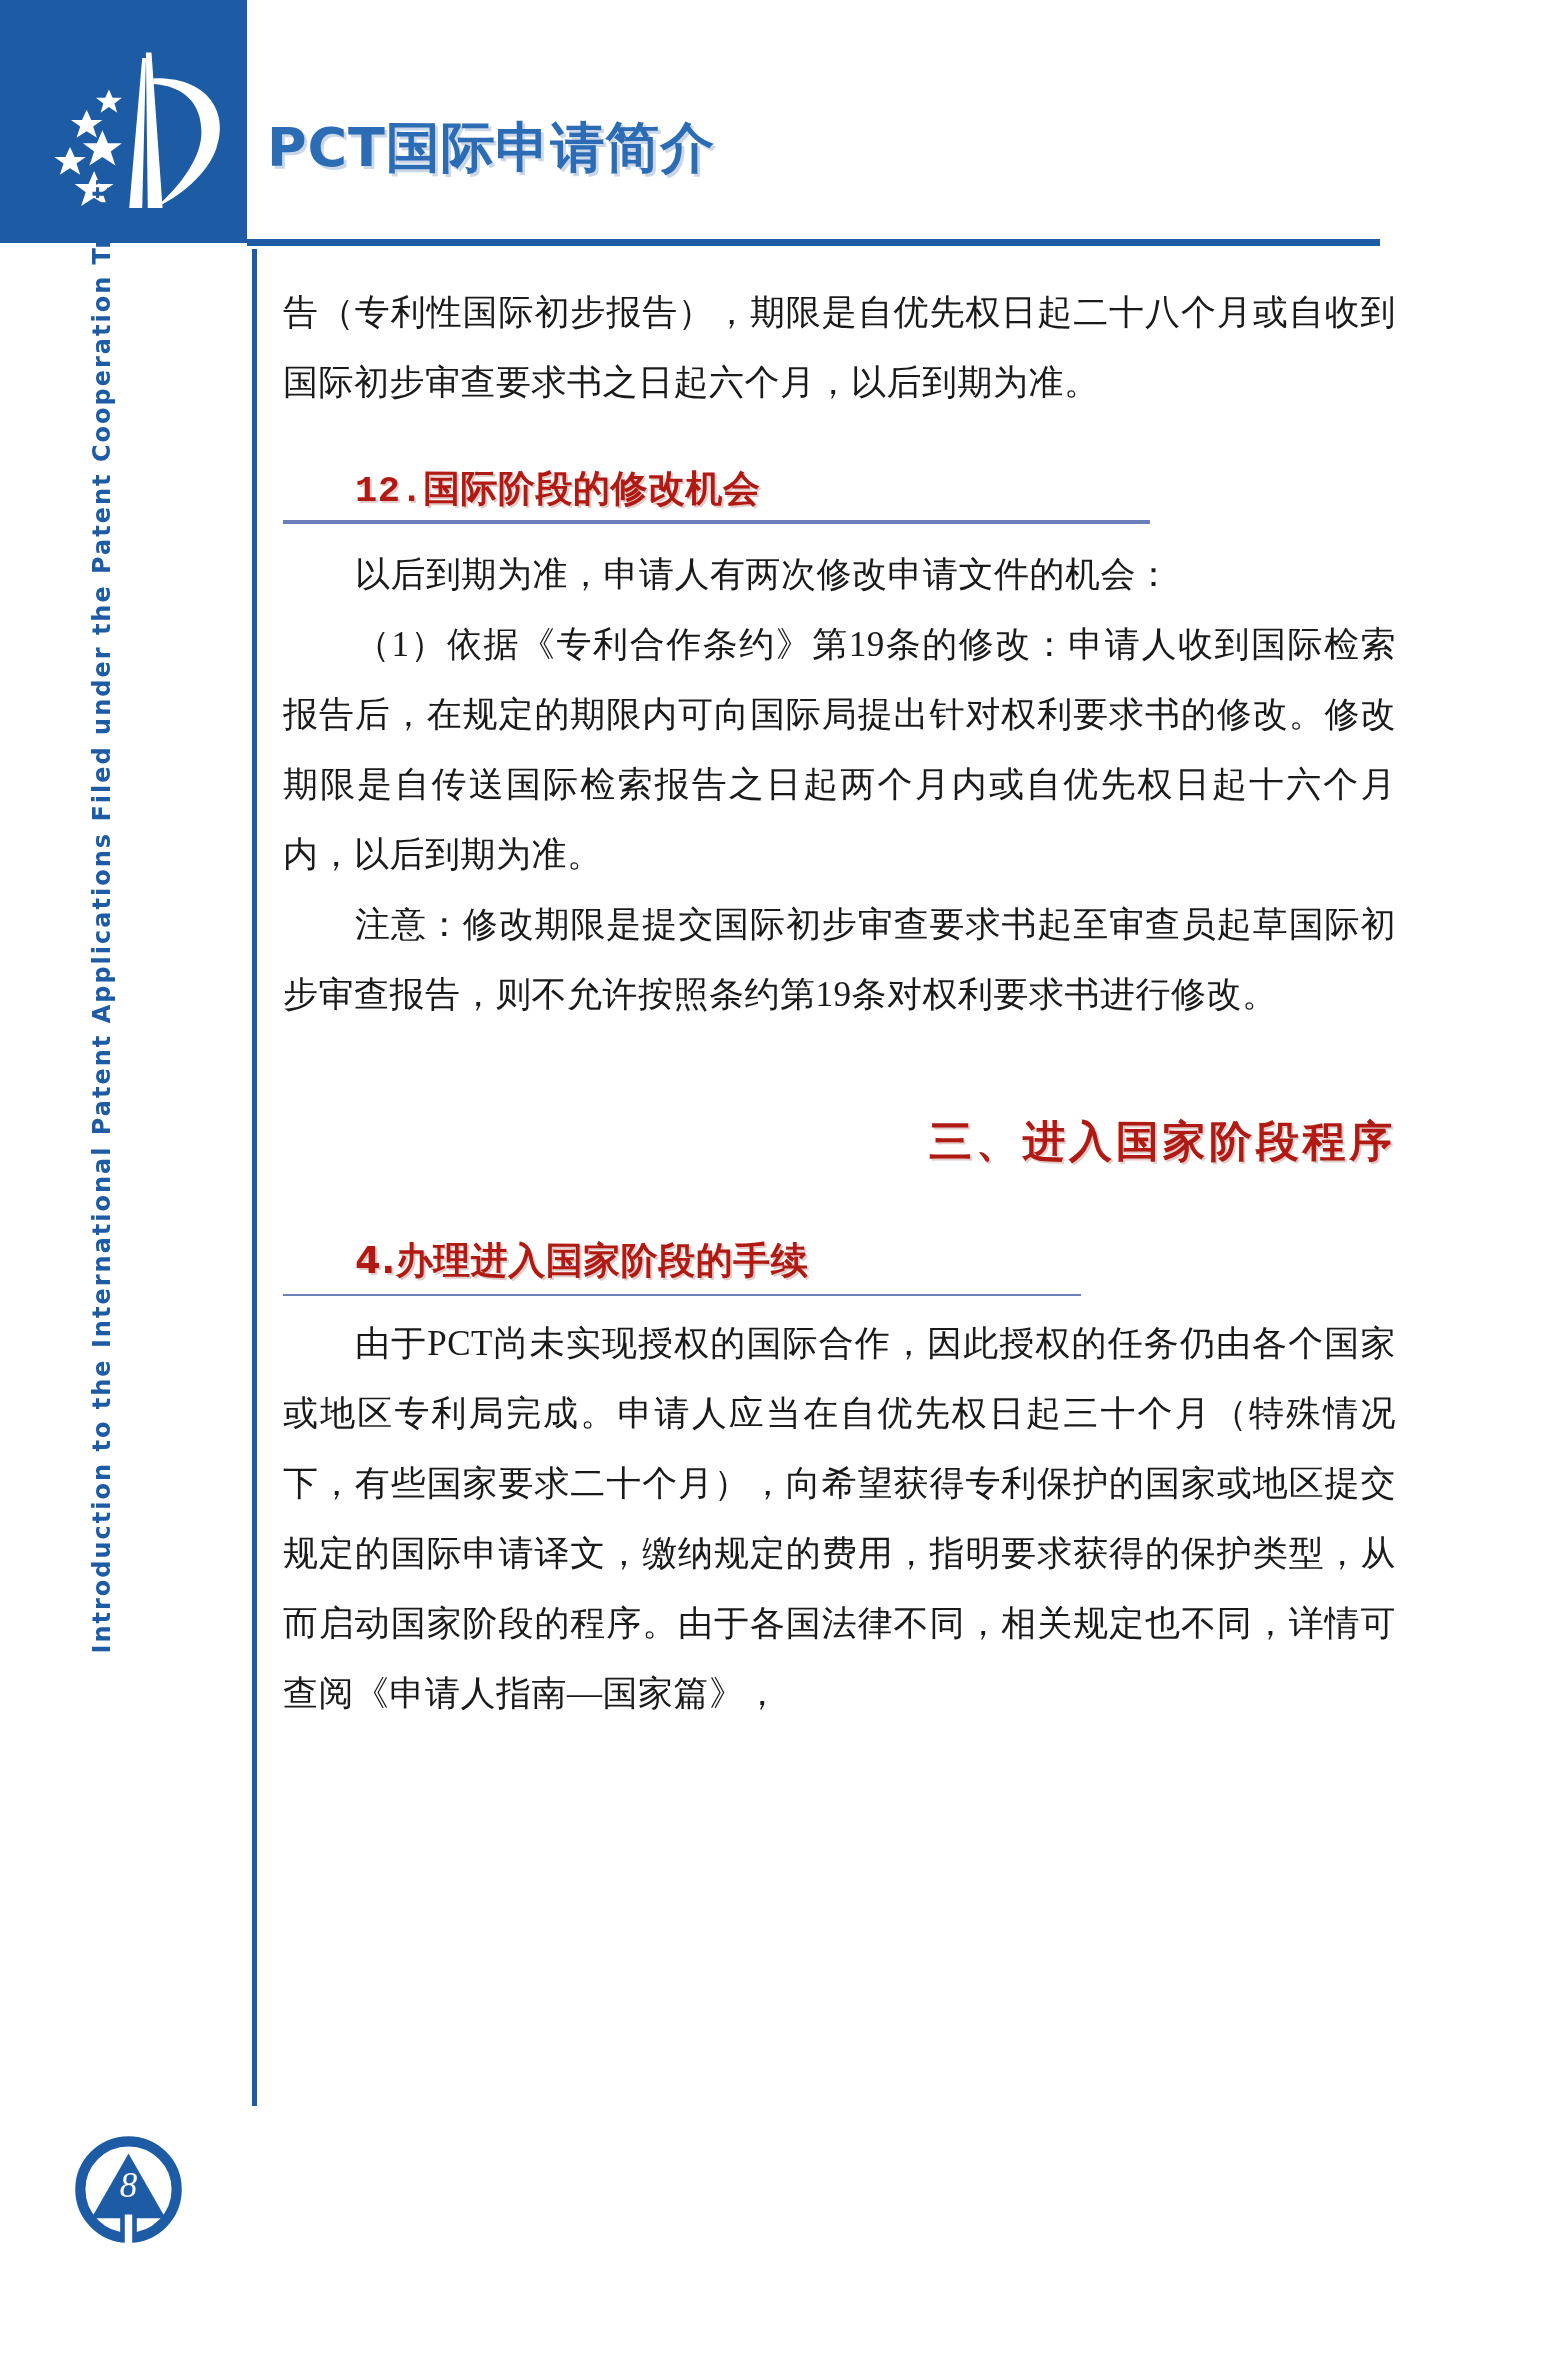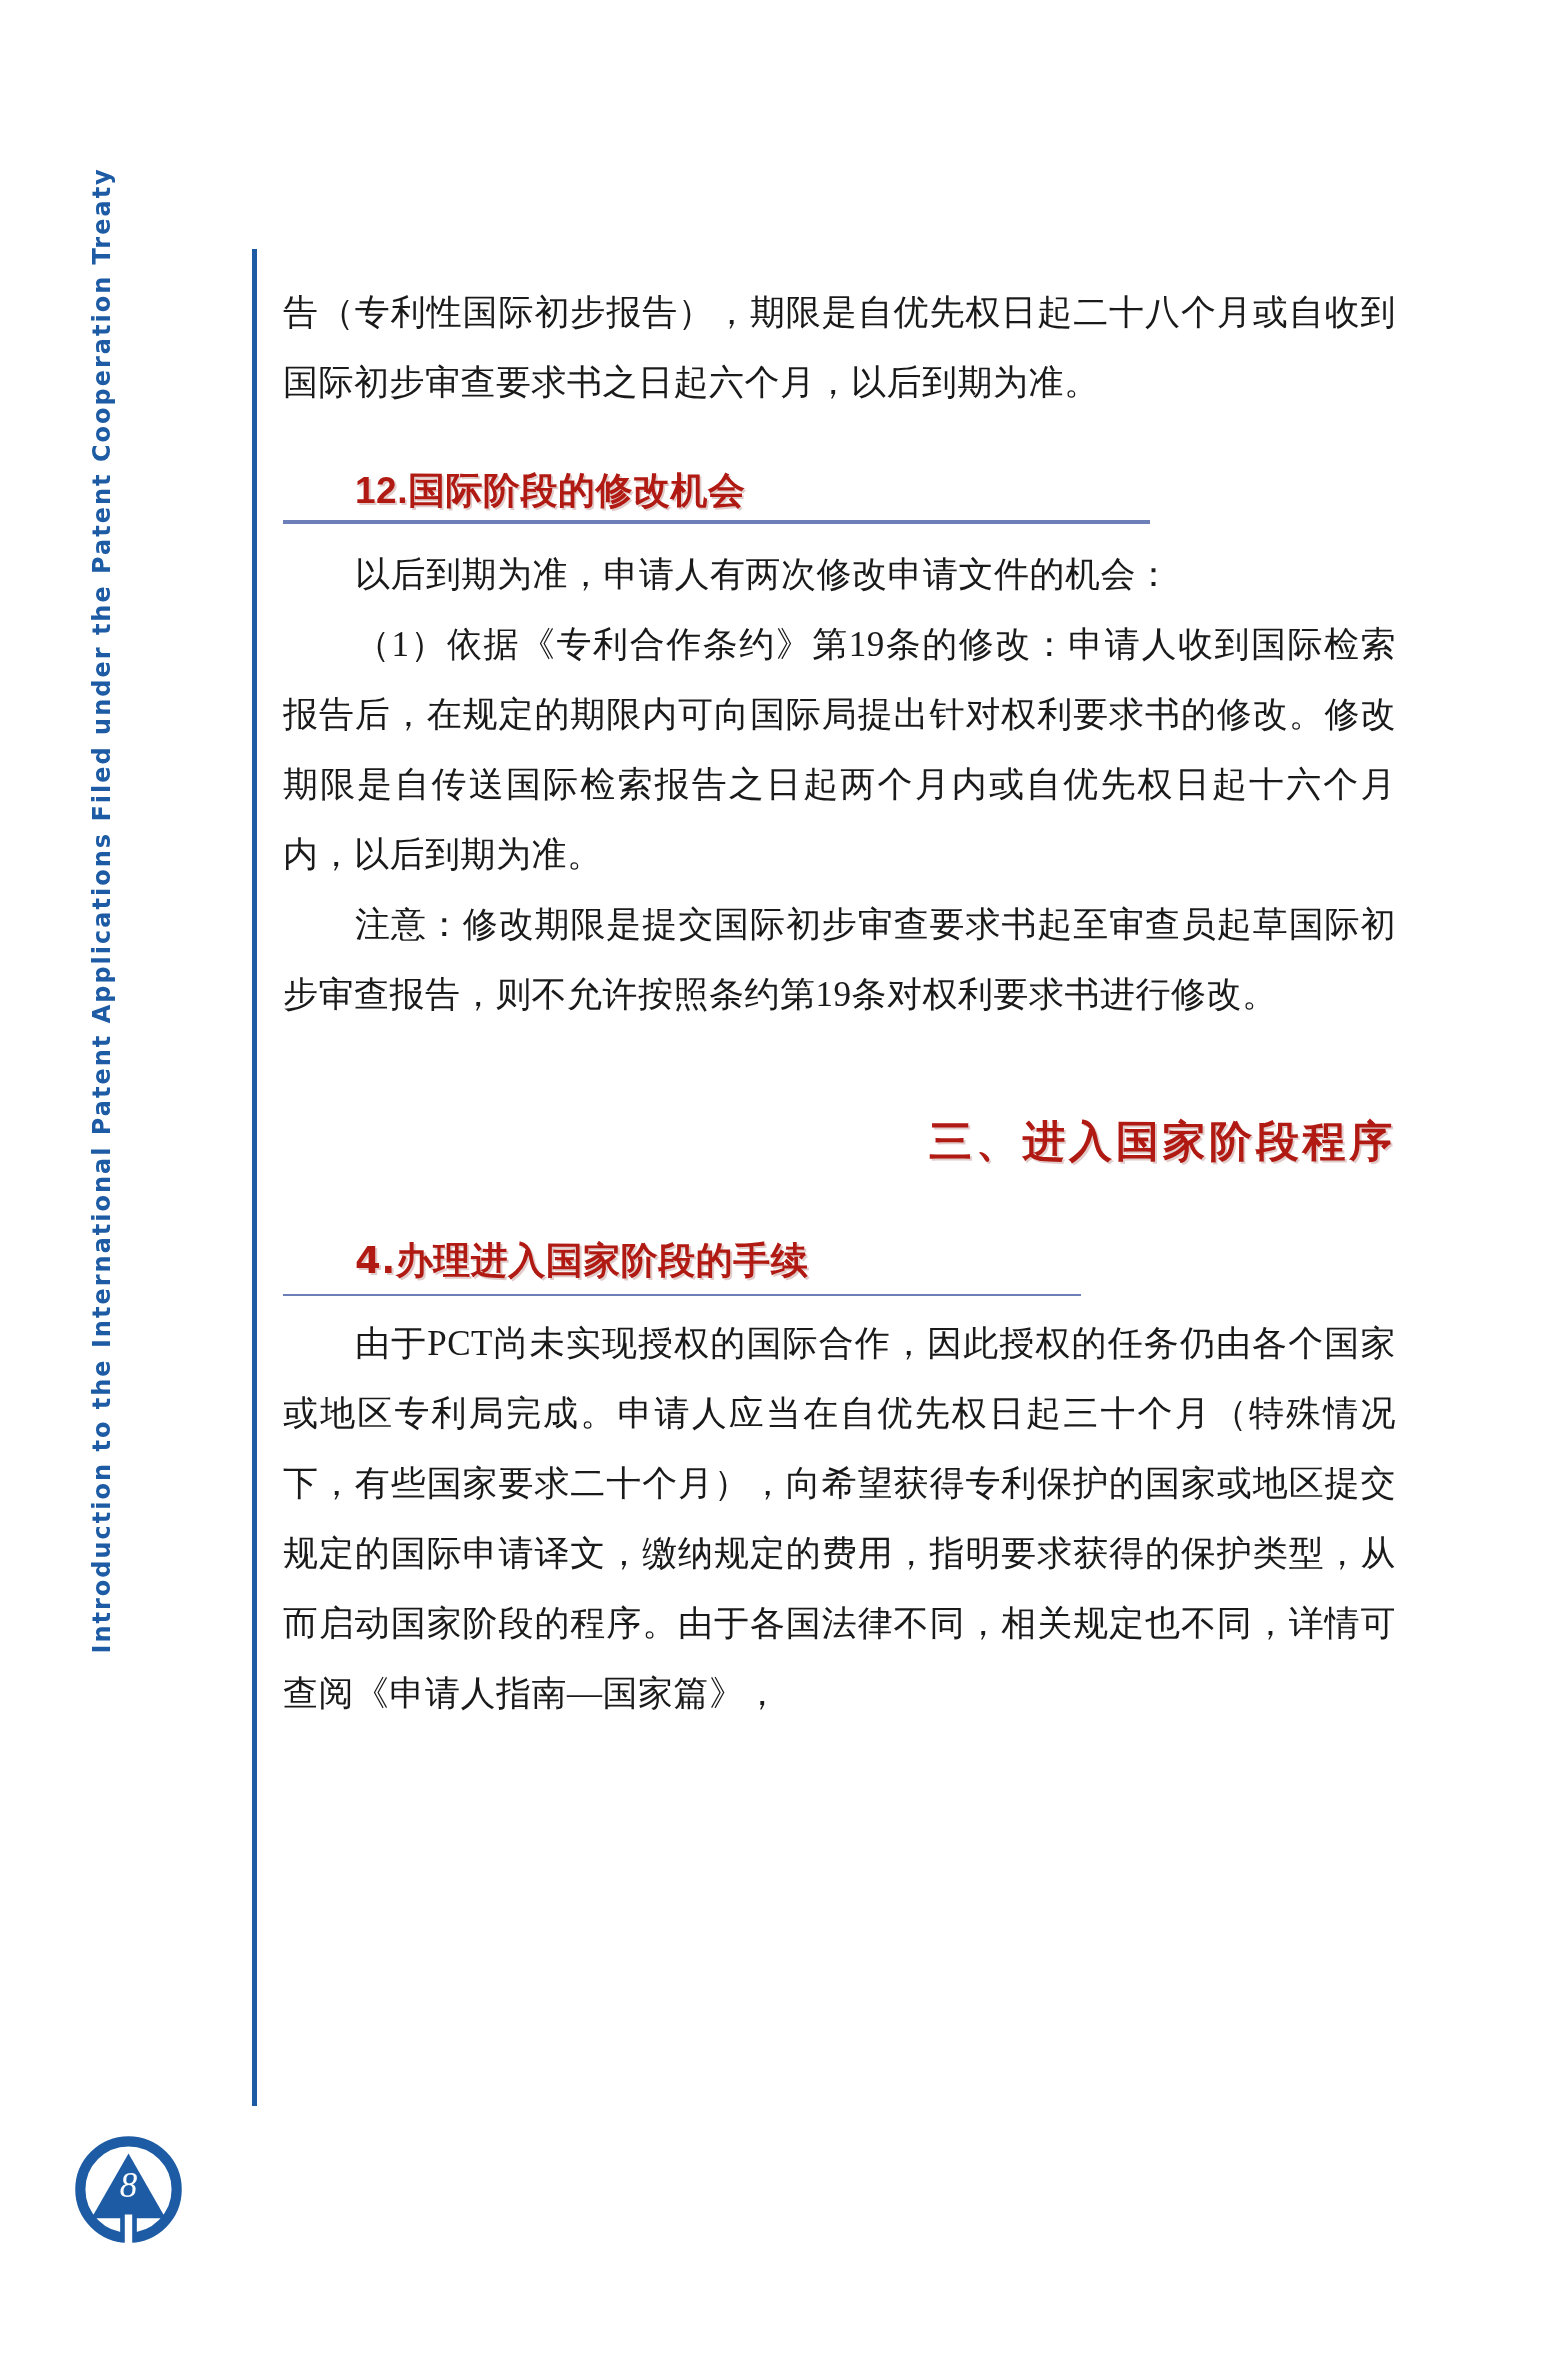--- a/index.html
+++ b/index.html
@@ -105,21 +105,21 @@
     text-align: justify;
     text-justify: inter-character;
     letter-spacing: 0.5px;
   }
   p.indent2 { text-indent: 72px; }
 
   
   .sec-heading {
     margin-top: 50px;
     margin-bottom: 5.6px;
-    font-family: Liberation Sans, sans-serif;
+    font-family: Liberation Mono, monospace;
     font-size: 37px;
     font-weight: 700;
     color: #b01a13;
     text-indent: 72px;
     letter-spacing: 0.5px;
     text-shadow: 1.9px 1.9px 0 rgba(170,110,110,0.35);
     line-height: 1.25;
   }
   .sec-heading-underline {
     width: 867px;
@@ -178,20 +178,46 @@
     font-style: italic;
     color: #ffffff;
     line-height: 1;
   }
 </style>
 </head>
 <body>
 
 <div class="page">
 
+  <div class="header">
+    <div class="header-blue-block"></div>
+
+    <div class="header-logo">
+      <svg viewBox="0 0 215 190" width="199" height="176" aria-hidden="true">
+
+        <path d="M122 8 L128 8 L140 176 L124 176 Z" fill="#ffffff"></path>
+        <path d="M118 14 L122 14 L118 176 L104 176 Z" fill="#ffffff"></path>
+
+        <path d="M130 36 C190 34 212 74 198 112 C188 140 158 164 132 176
+                 C162 150 182 120 182 94 C182 62 162 44 130 42 Z" fill="#ffffff"></path>
+
+        <g fill="#ffffff">
+          <polygon points="82,48 86,57 96,57 88,63 91,73 82,67 73,73 76,63 68,57 78,57"></polygon>
+          <polygon points="58,70 63,81 75,81 65,88 69,100 58,93 47,100 51,88 41,81 53,81"></polygon>
+          <polygon points="75,92 81,106 96,106 84,115 89,130 75,121 61,130 66,115 54,106 69,106"></polygon>
+          <polygon points="40,110 45,121 57,121 47,128 51,140 40,133 29,140 33,128 23,121 35,121"></polygon>
+          <polygon points="66,136 72,150 87,150 75,159 80,174 66,165 52,174 57,159 45,150 60,150"></polygon>
+        </g>
+      </svg>
+    </div>
+
+    <div class="header-title">PCT国际申请简介</div>
+
+    <div class="header-rule"></div>
+  </div>
 
   <div class="side-rule"></div>
   <div class="side-label">Introduction to the International Patent Applications Filed under the Patent Cooperation Treaty</div>
 
   <div class="content">
 
     <p class="body-text">告（专利性国际初步报告），期限是自优先权日起二十八个月或自收到国际初步审查要求书之日起六个月，以后到期为准。</p>
 
     <div class="sec-heading">12.国际阶段的修改机会</div>
     <div class="sec-heading-underline"></div>

